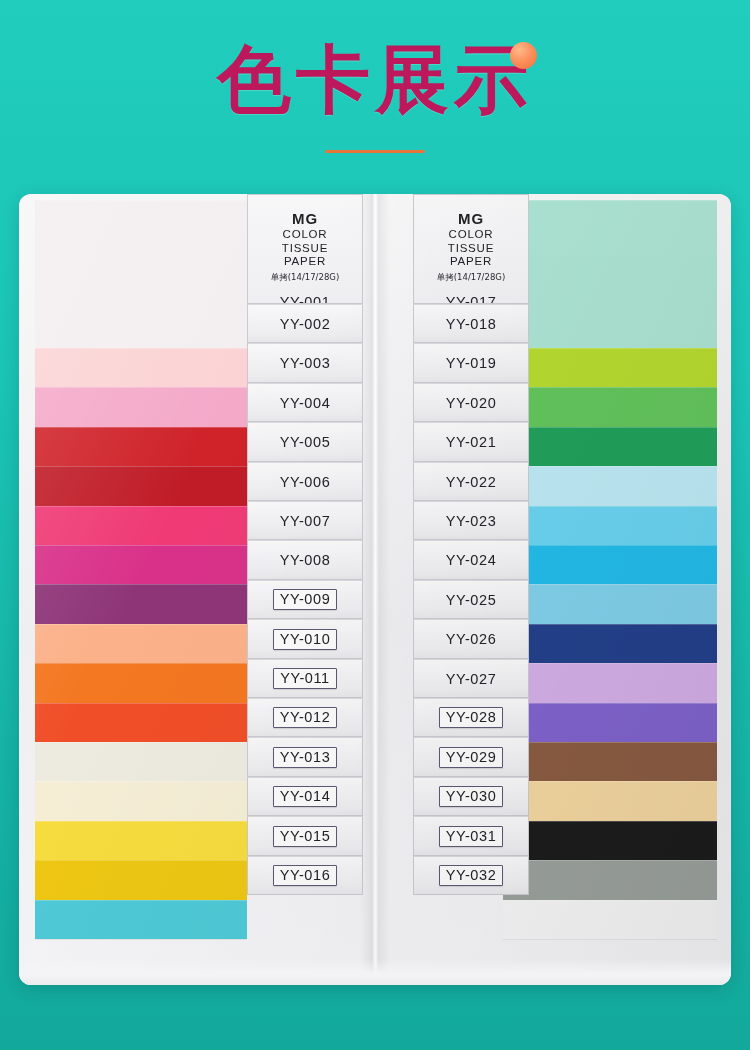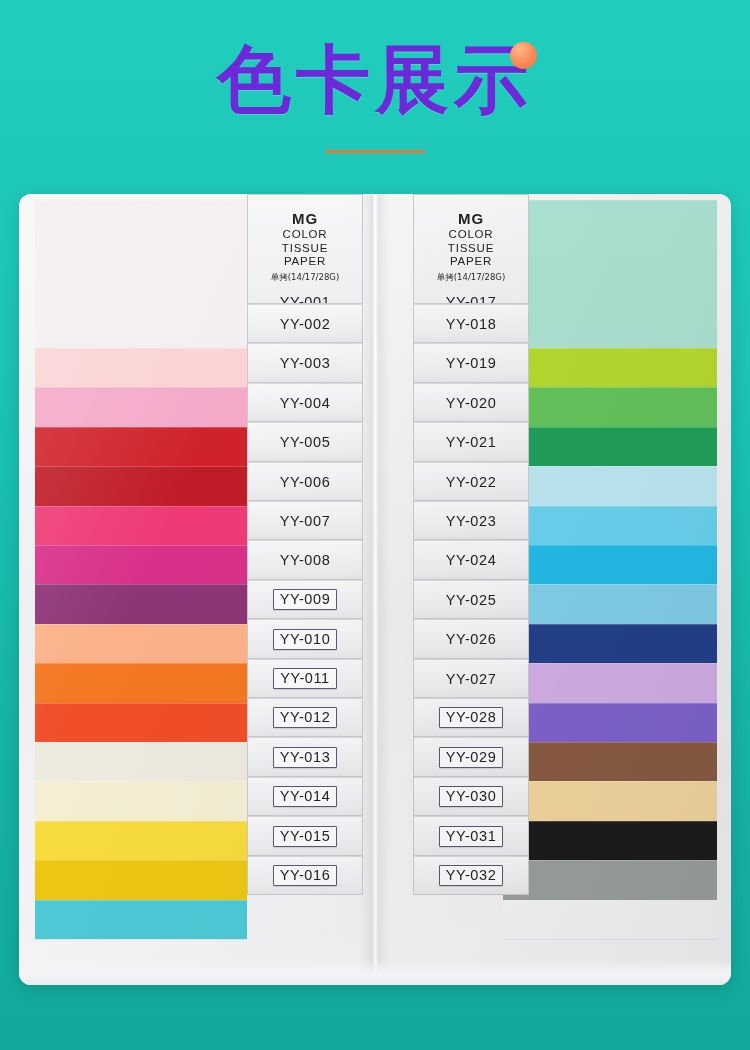--- a/index.html
+++ b/index.html
@@ -12,21 +12,21 @@
   }
 
   
   #header{position:absolute;left:0;top:0;width:750px;height:172px;}
   #title-wrap{
     position:absolute;left:0;top:34px;width:750px;height:90px;
     display:flex;align-items:center;justify-content:center;
   }
   #title{
     position:relative;
-    font-size:74px;line-height:80px;font-weight:bold;color:#6d28d9;
+    font-size:74px;line-height:80px;font-weight:bold;color:#be185d;
     letter-spacing:5px;
     font-family:"DejaVu Sans","Liberation Sans",sans-serif;
     white-space:nowrap;
     text-shadow:0 1px 0 rgba(255,255,255,.2);
   }
   #accent-dot{
     position:absolute;right:-4px;top:3px;width:27px;height:27px;border-radius:50%;
     background:radial-gradient(circle at 35% 28%,#ffb98a 0%,#fb8f5c 48%,#f4703a 100%);
     box-shadow:0 0 0 3px rgba(33,205,189,.0);
   }

